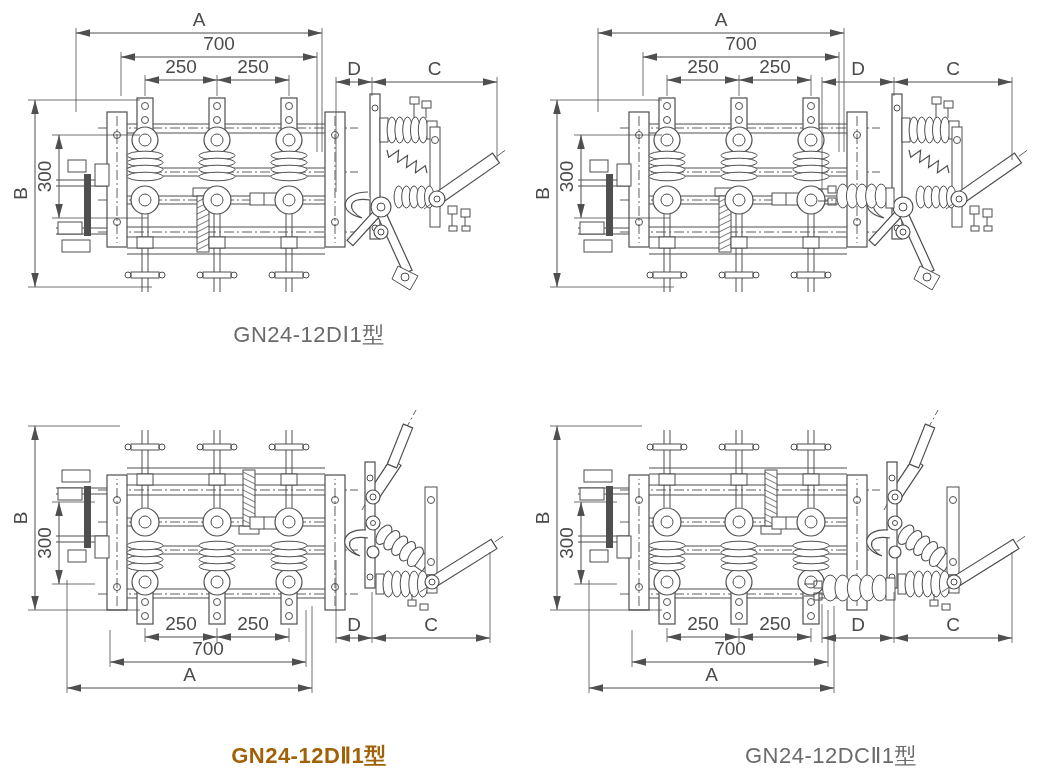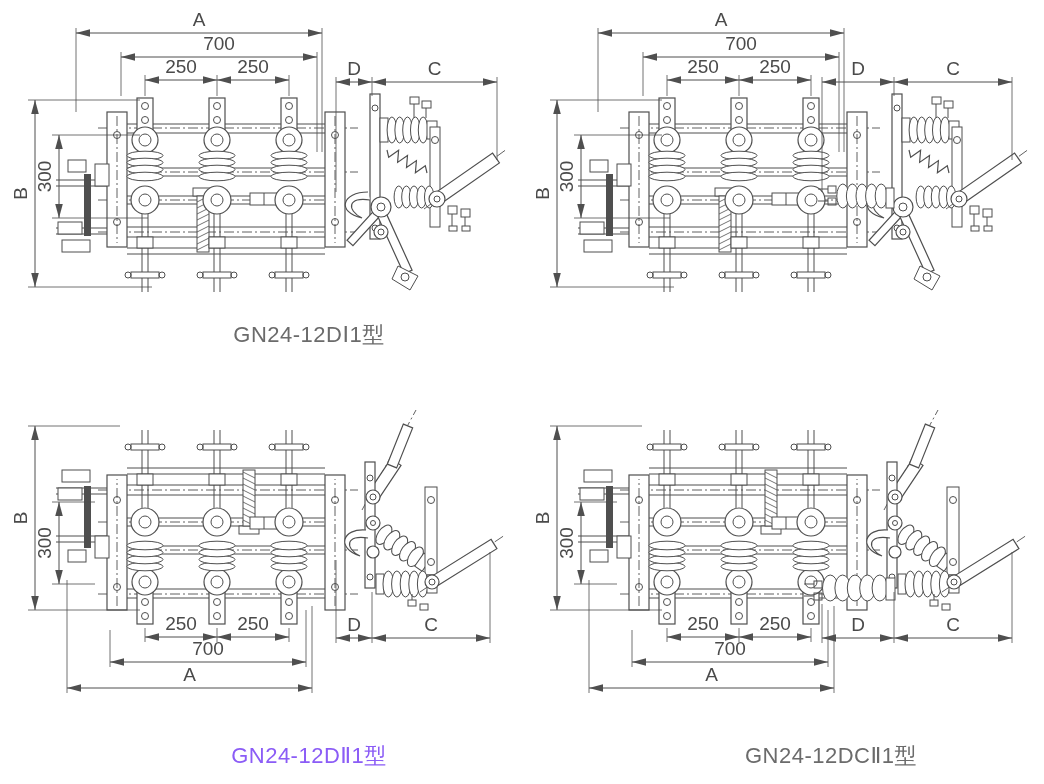--- a/index.html
+++ b/index.html
@@ -652,21 +652,21 @@
           <text x="354" y="239" fill="#4a4a4a" font-size="19" text-anchor="middle">D</text>
           <line x1="372" y1="246" x2="490" y2="246" stroke="#4f4f4f" stroke-width="1" fill="none"></line>
           <path d="M 372 246 L 386 242.2 L 386 249.8 Z" fill="#4f4f4f"></path>
           <path d="M 490 246 L 476 242.2 L 476 249.8 Z" fill="#4f4f4f"></path>
           <text x="431" y="239" fill="#4a4a4a" font-size="19" text-anchor="middle">C</text>
           <line x1="336" y1="168" x2="336" y2="251" stroke="#4f4f4f" stroke-width="0.8" fill="none"></line>
           <line x1="372" y1="200" x2="372" y2="251" stroke="#4f4f4f" stroke-width="0.8" fill="none"></line>
           <line x1="490" y1="160" x2="490" y2="251" stroke="#4f4f4f" stroke-width="0.8" fill="none"></line>
         </g>
       </svg>
-    <figcaption class="cap capRow2" style="color: #8b5cf6;">GN24-12DⅡ1型</figcaption>
+    <figcaption class="cap capRow2" style="color: #a16207; font-weight: bold;">GN24-12DⅡ1型</figcaption>
   </figure>
   <figure class="q" style="left:522px;top:392px">
     <svg class="art" viewBox="0 0 522 392">
         <g transform="translate(0,330) scale(1,-1)">
           <line x1="98" y1="128" x2="358" y2="128" stroke="#4f4f4f" stroke-width="0.9" stroke-dasharray="10 3 2 3" fill="none"></line>
           <line x1="98" y1="172" x2="358" y2="172" stroke="#4f4f4f" stroke-width="0.9" stroke-dasharray="10 3 2 3" fill="none"></line>
           <line x1="98" y1="200" x2="344" y2="200" stroke="#4f4f4f" stroke-width="0.9" stroke-dasharray="10 3 2 3" fill="none"></line>
           <line x1="98" y1="232" x2="358" y2="232" stroke="#4f4f4f" stroke-width="0.9" stroke-dasharray="10 3 2 3" fill="none"></line>
           <line x1="127" y1="124" x2="325" y2="124" stroke="#4f4f4f" stroke-width="1" fill="none"></line>
           <line x1="127" y1="133" x2="325" y2="133" stroke="#4f4f4f" stroke-width="1" fill="none"></line>

